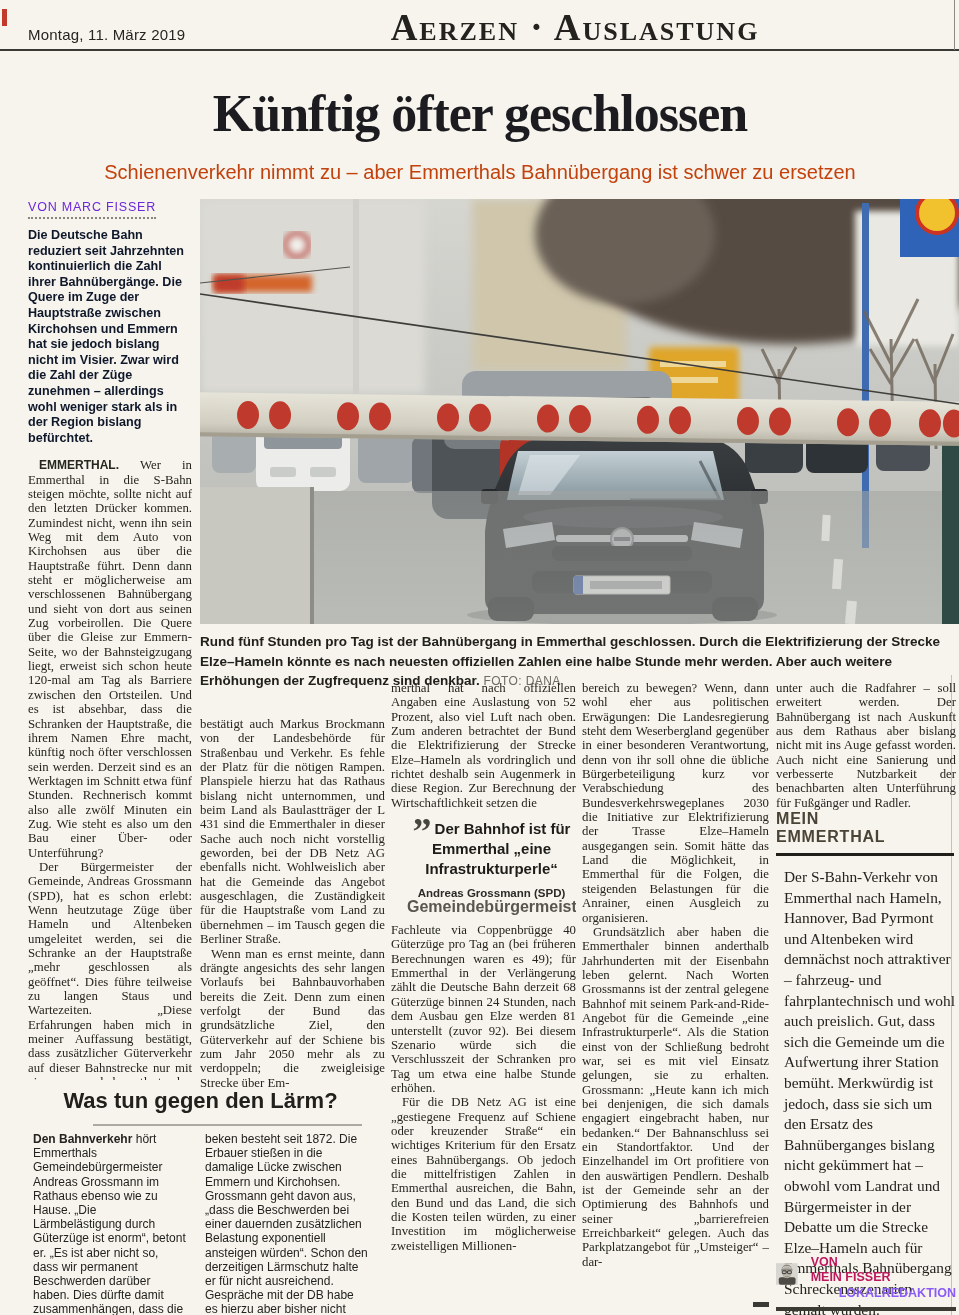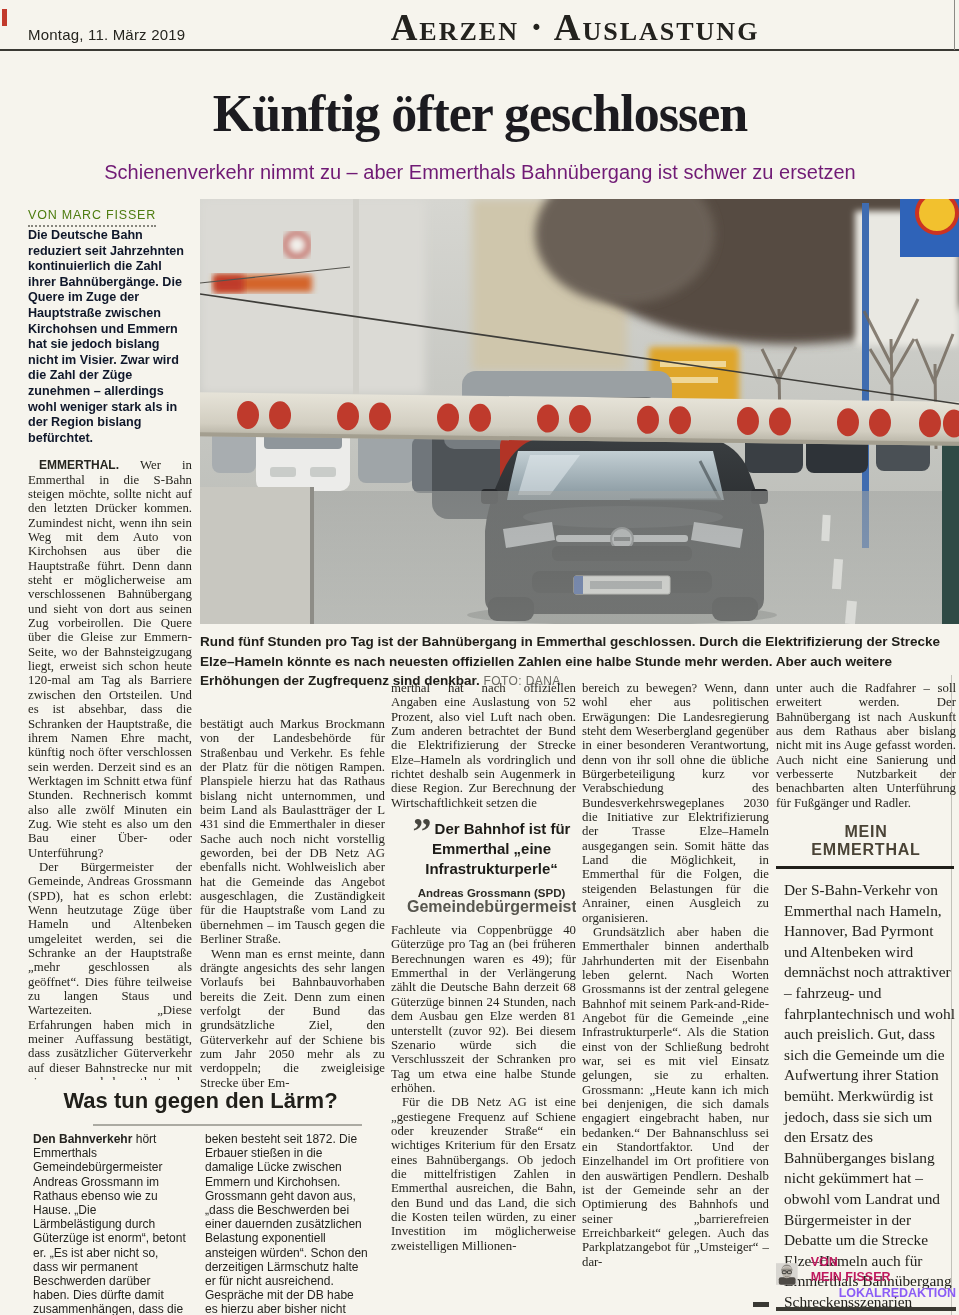--- a/index.html
+++ b/index.html
@@ -26,24 +26,24 @@
   .edge-line-right { left:951px; top:675px; width:1px; height:640px; background:#c2c1ba; }
 
   
   .headline {
     left:100px; top:84px; width:760px; text-align:center;
     font-family:"Liberation Serif", serif; font-weight:700;
     font-size:52px; letter-spacing:-1px; color:#1c1b20;
   }
   .subheadline {
     left:60px; top:161px; width:840px; text-align:center;
-    font-size:20px; font-weight:500; color:#701a75;
+    font-size:20px; font-weight:500; color:#c2410c;
   }
   .byline {
-    left:28px; top:208px; font-size:12.5px; letter-spacing:0.8px; color:#4d7c0f;
+    left:28px; top:200px; font-size:12.5px; letter-spacing:0.8px; color:#6d28d9;
     border-bottom:2px dotted #86857d; padding-bottom:3px;
   }
 
   
   .bodycol { font-family:"Liberation Serif", serif; font-size:12.8px; line-height:14.35px; text-align:justify; color:#26251f; }
   .bodycol p + p { text-indent:11px; }
   .col1 { left:28px; top:228px; width:164px; height:852px; overflow:hidden; }
   .lead { font-family:"Liberation Sans", sans-serif; font-weight:700; font-size:12.6px; line-height:15.6px; text-align:left; color:#0f172a; margin-bottom:12px; }
   .city { font-family:"Liberation Sans", sans-serif; font-weight:700; font-size:12px; }
   .col2 { left:200px; top:717px; width:185px; height:420px; }
@@ -56,21 +56,21 @@
   .pq-mark { font-family:"Liberation Serif", serif; font-weight:700; font-size:38px; line-height:10px; color:#47463f; vertical-align:-10px; margin-right:3px; }
   .pq-text { display:inline; font-weight:700; font-size:15px; line-height:20px; color:#1d1c18; }
   .pq-author { margin-top:7px; font-weight:700; font-size:11.5px; line-height:14px; color:#2c2b26; text-indent:0; }
   .pq-role { font-weight:700; font-size:16px; line-height:14px; color:#57564f; text-indent:0; }
 
   
   .caption { left:200px; top:632px; width:759px; font-weight:700; font-size:13.5px; line-height:19.5px; color:#21201b; text-align:left; }
   .credit { font-weight:400; font-size:12px; color:#6c6b64; letter-spacing:0.4px; }
 
   
-  .sp-head { margin-top:13px; font-weight:800; font-size:16px; line-height:18px; letter-spacing:0.8px; color:#4a4336; font-family:"Liberation Sans", sans-serif; text-align:center; }
+  .sp-head { font-weight:800; font-size:16px; line-height:18px; letter-spacing:0.8px; color:#4a4336; font-family:"Liberation Sans", sans-serif; text-align:left; }
   .sp-rule { width:178px; height:3px; background:#201f1a; margin:7px 0 11px; }
   .sp-text { font-family:"Liberation Serif", serif; font-size:15.4px; line-height:20.6px; color:#23221d; text-align:left; padding-left:8px; }
   .author-block { left:776px; top:1243px; width:180px; }
   .author-row { display:flex; gap:13px; align-items:flex-end; }
   .author-lines { font-weight:700; font-size:12.5px; line-height:15.5px; padding-bottom:4px; }
   .a1,.a2 { color:#be185d; } .a3 { color:#8b5cf6;margin-left:28px; }
   .author-rule { height:4px; background:#3b3a33; margin-top:2px; }
 
   
   .nb-title { left:33px; top:1088px; width:335px; text-align:center; font-weight:800; font-size:22px; color:#21201b; }

